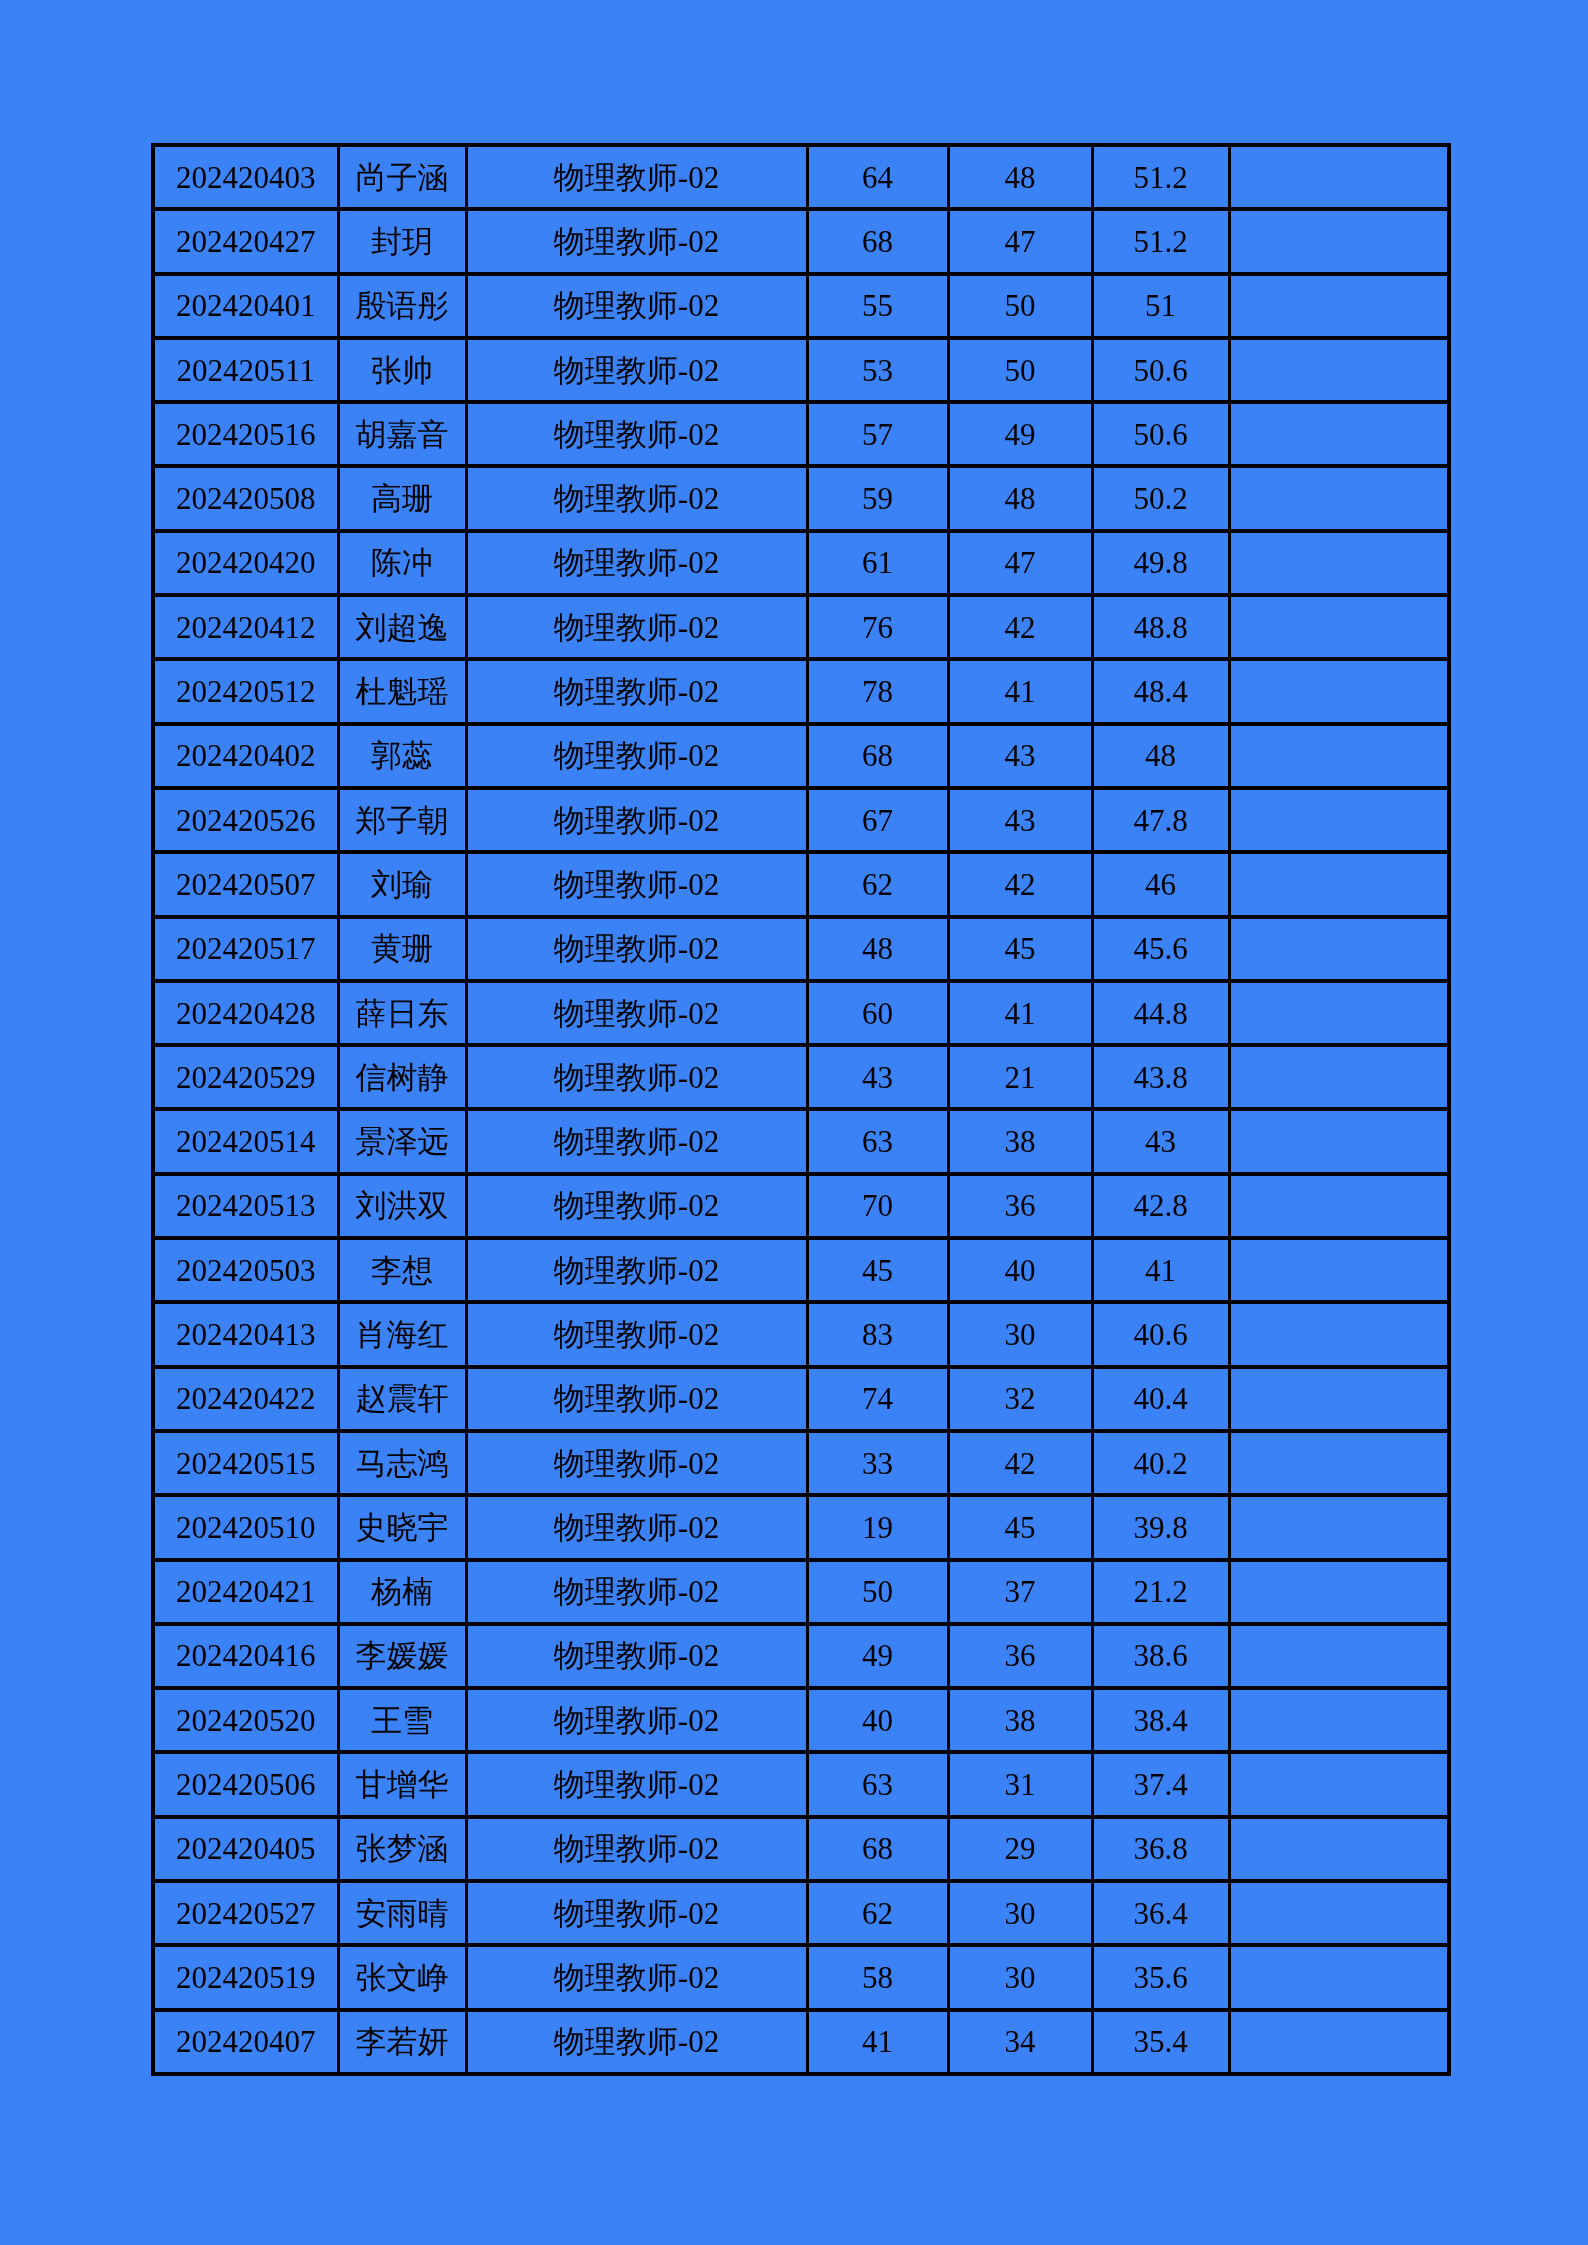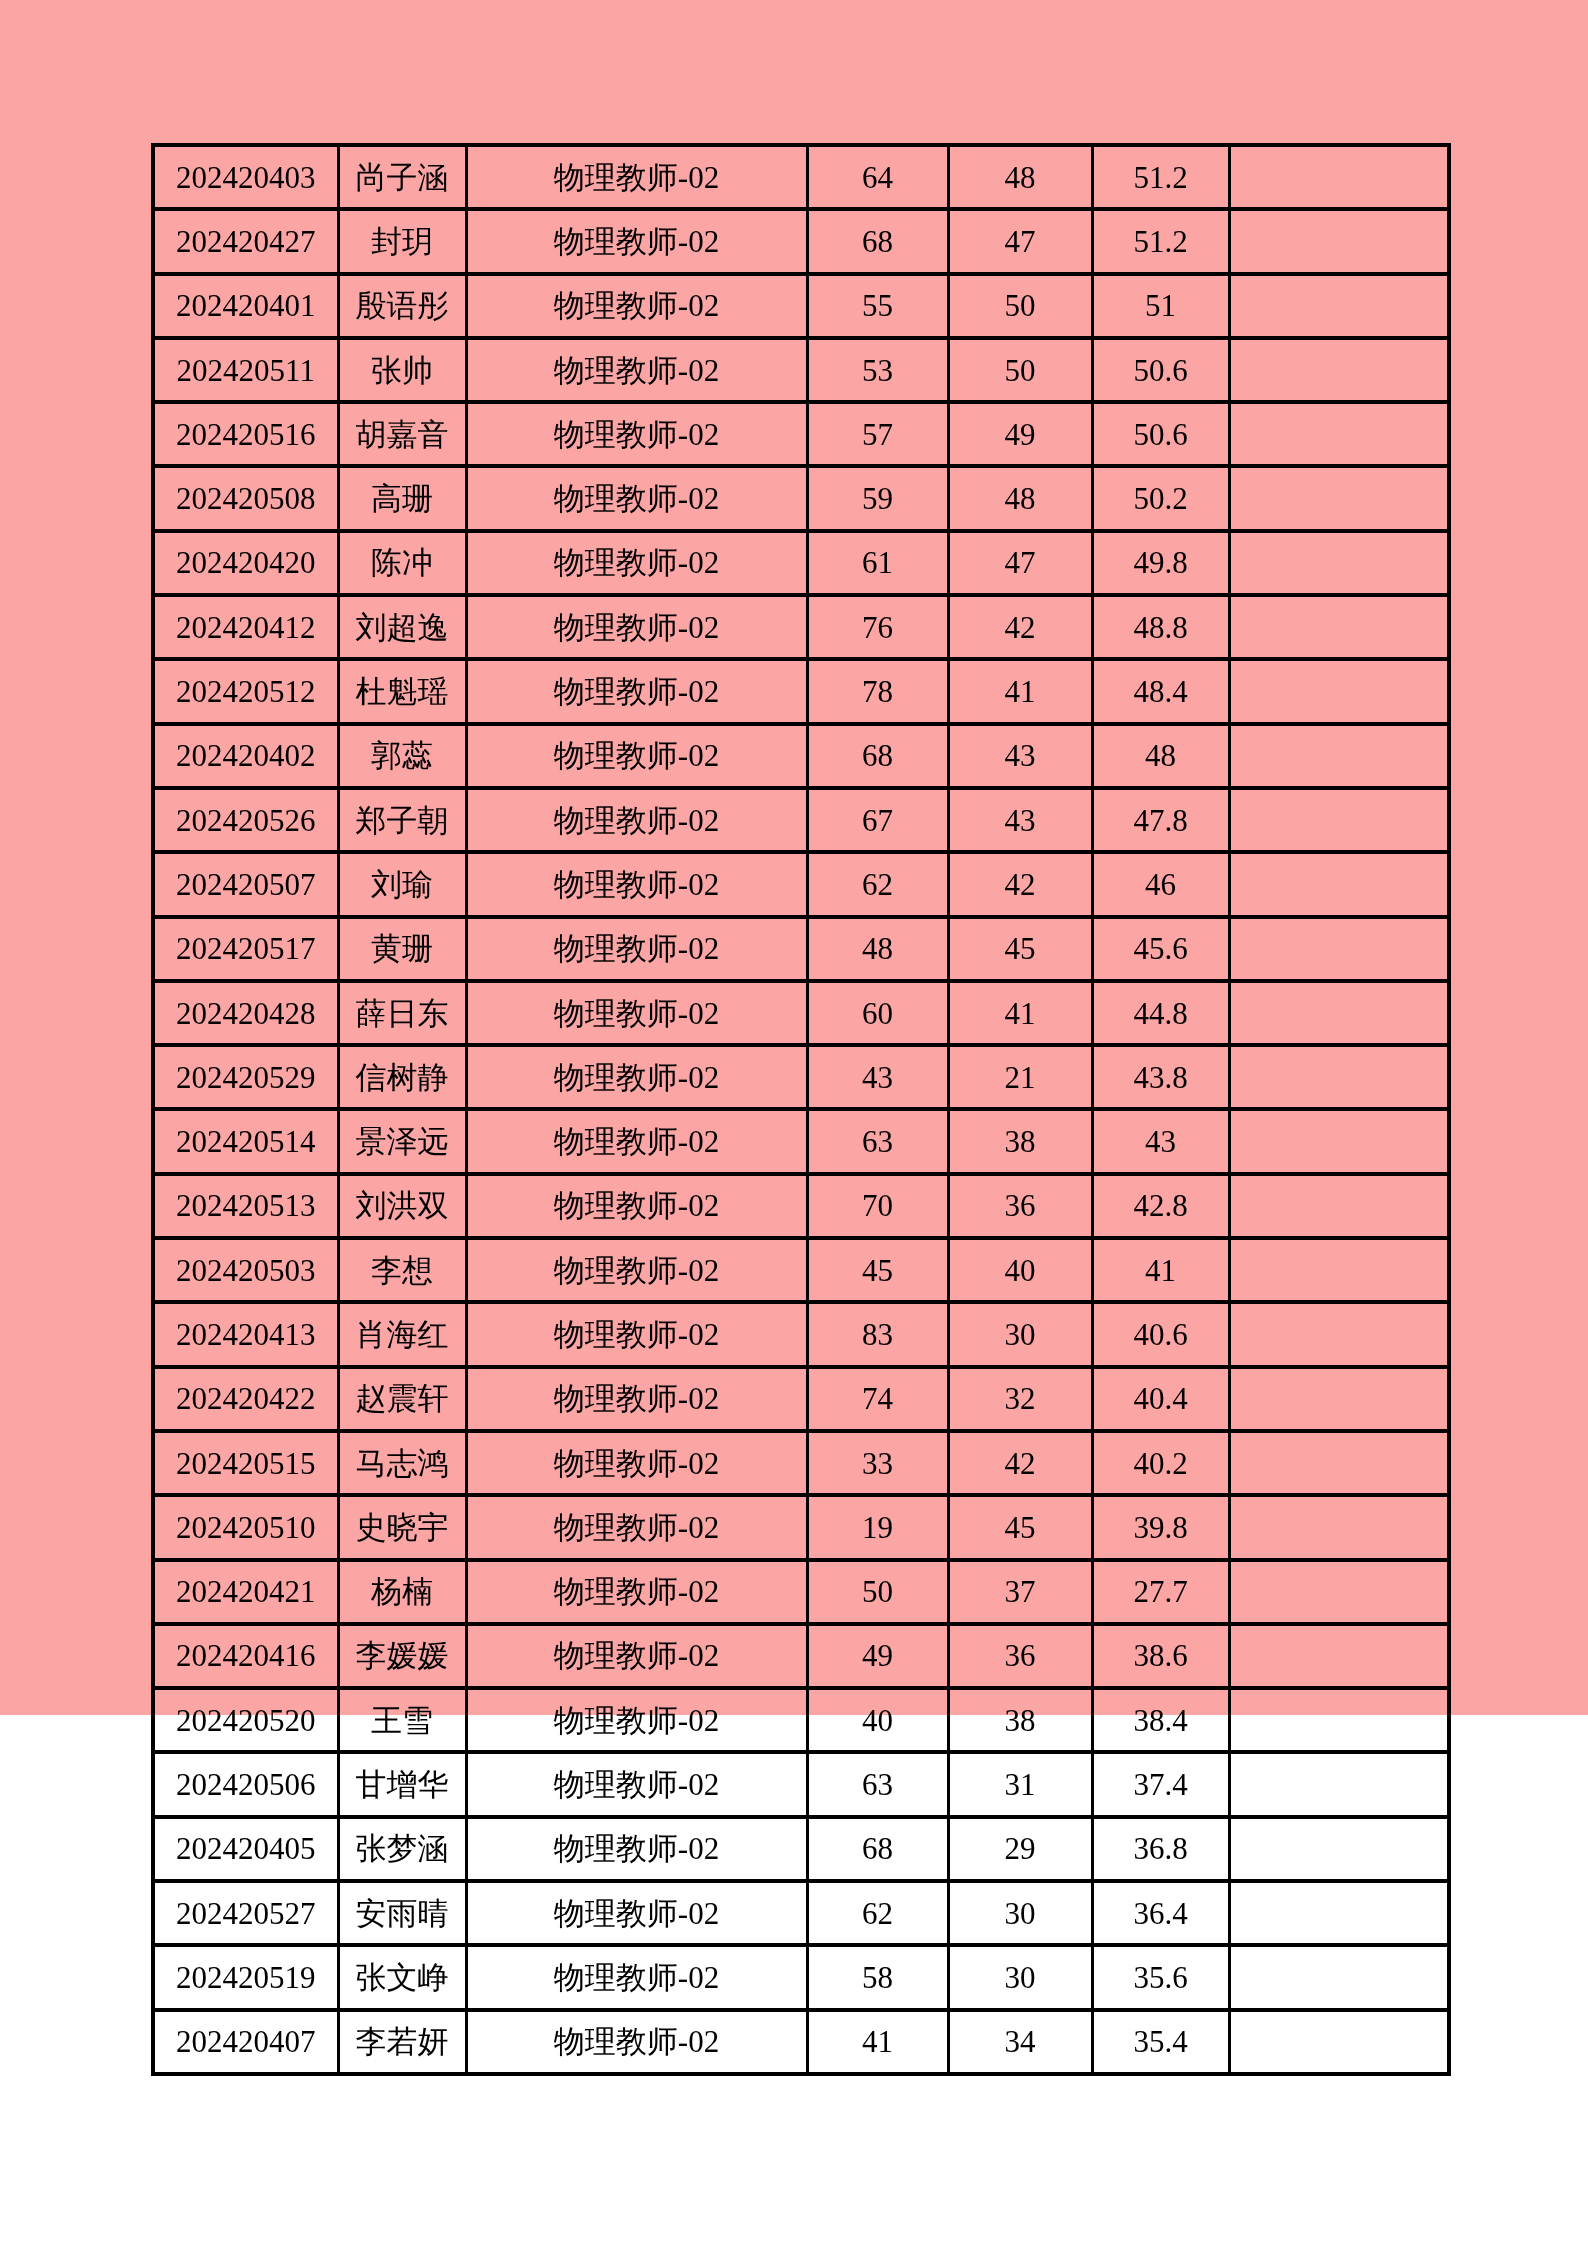--- a/index.html
+++ b/index.html
@@ -11,22 +11,22 @@
     width: 1588px;
     height: 2245px;
     position: relative;
     font-family: "Liberation Serif", "DejaVu Serif", serif;
     color: #000000;
   }
   .page {
     position: absolute;
     left: 0; top: 0;
     width: 1588px;
-    height: 1715px;
-    background: #fca5a5;
+    height: 2245px;
+    background: #3b82f6;
   }
   table.score-table {
     position: absolute;
     left: 151px;
     top: 143px;
     width: 1296px;
     height: 1933px;
     border-collapse: collapse;
     table-layout: fixed;
     border: 4px solid #000000;
@@ -263,21 +263,21 @@
     <td>45</td>
     <td>39.8</td>
     <td></td>
   </tr>
         <tr>
     <td>202420421</td>
     <td>杨楠</td>
     <td>物理教师-02</td>
     <td>50</td>
     <td>37</td>
-    <td>27.7</td>
+    <td>21.2</td>
     <td></td>
   </tr>
         <tr>
     <td>202420416</td>
     <td>李媛媛</td>
     <td>物理教师-02</td>
     <td>49</td>
     <td>36</td>
     <td>38.6</td>
     <td></td>

